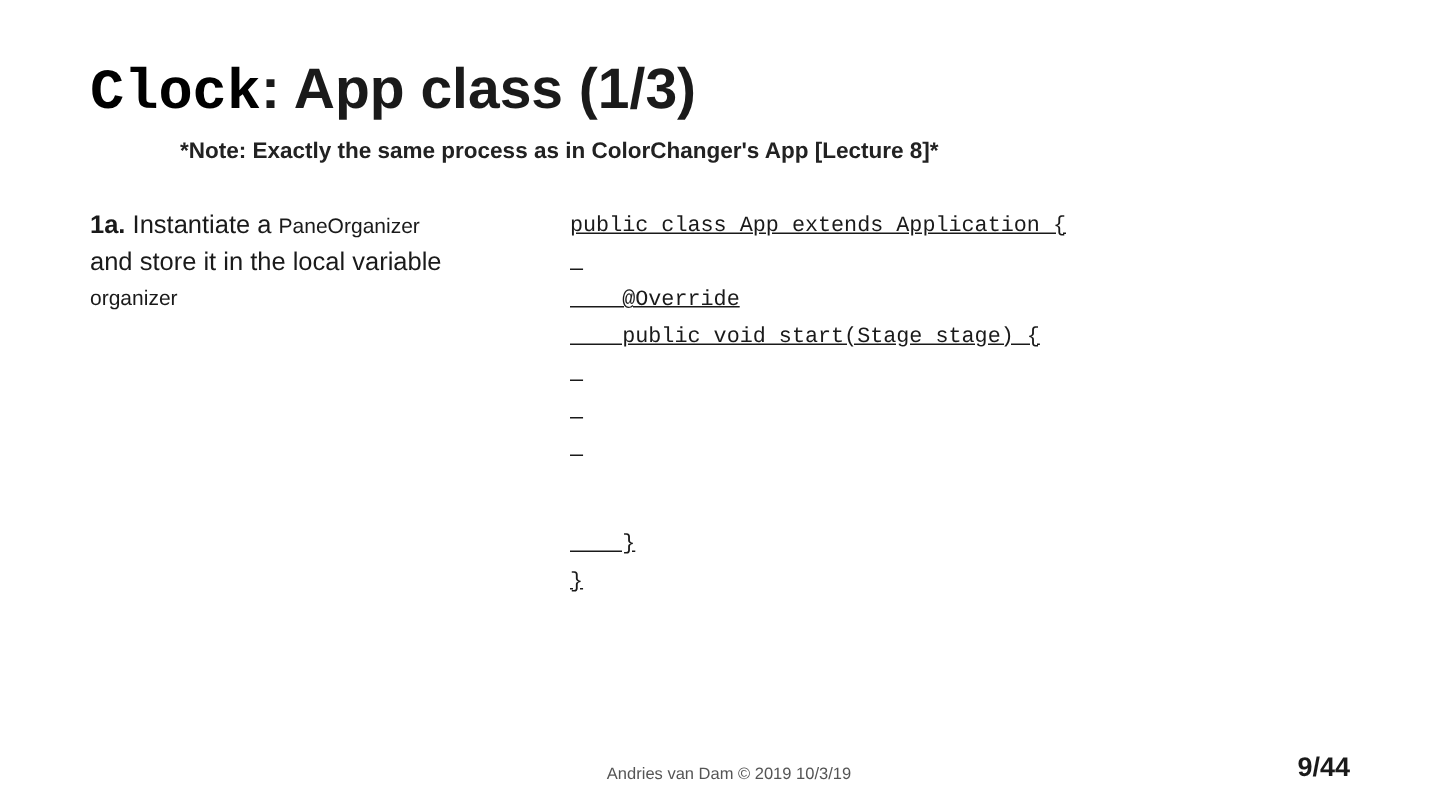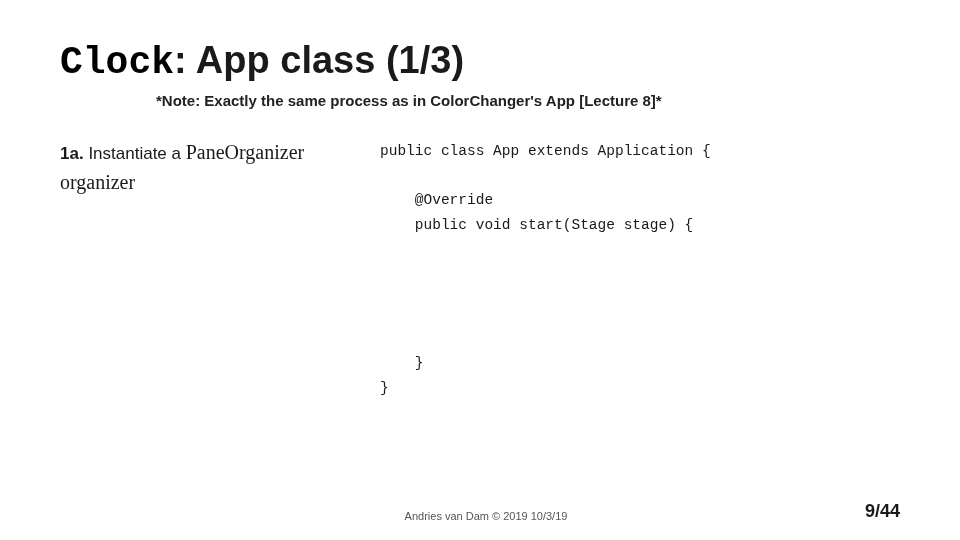--- a/index.html
+++ b/index.html
@@ -38,21 +38,21 @@
       font-family: Arial, Helvetica, sans-serif;
       font-weight: bold;
       color: #1a1a1a;
     }
 
     .subtitle {
       font-size: 15px;
       color: #222222;
       font-weight: bold;
       margin-bottom: 28px;
-      margin-left: 96px;
+      margin-left: 60px;
     }
 
     .content-area {
       display: flex;
       flex-direction: row;
       align-items: flex-start;
       gap: 20px;
     }
 
     .left-column {
@@ -62,31 +62,32 @@
       color: #1a1a1a;
       line-height: 1.5;
     }
 
     .left-column .step-label {
       font-weight: bold;
       font-size: 17px;
     }
 
     .left-column .mono-text {
-      font-family: Liberation Serif, serif;
-      font-size: 20px;
+      font-family: Liberation Sans, sans-serif;
+      font-size: 14px;
     }
 
     .right-column {
       flex: 1;
       font-family: 'Courier New', Courier, monospace;
       font-size: 14.5px;
       color: #1a1a1a;
       line-height: 1.7;
       padding-top: 2px;
+      text-decoration: underline;
     }
 
     .code-line {
       white-space: pre;
       display: block;
     }
 
     .footer {
       position: absolute;
       bottom: 18px;
@@ -126,20 +127,21 @@
 
   <p class="subtitle">*Note: Exactly the same process as in ColorChanger's App [Lecture 8]*</p>
 
   <div class="content-area">
 
     <div class="left-column">
       <div>
         <span class="step-label">1a.</span>
         <span> <span>Instantiate a </span><span class="mono-text">PaneOrganizer</span></span>
       </div>
+      <div>and store it in the local variable</div>
       <div class="mono-text">organizer</div>
     </div>
 
     <div class="right-column">
       <span class="code-line">public class App extends Application {</span>
       <span class="code-line">&nbsp;</span>
       <span class="code-line">    @Override</span>
       <span class="code-line">    public void start(Stage stage) {</span>
       <span class="code-line">&nbsp;</span>
       <span class="code-line">&nbsp;</span>

